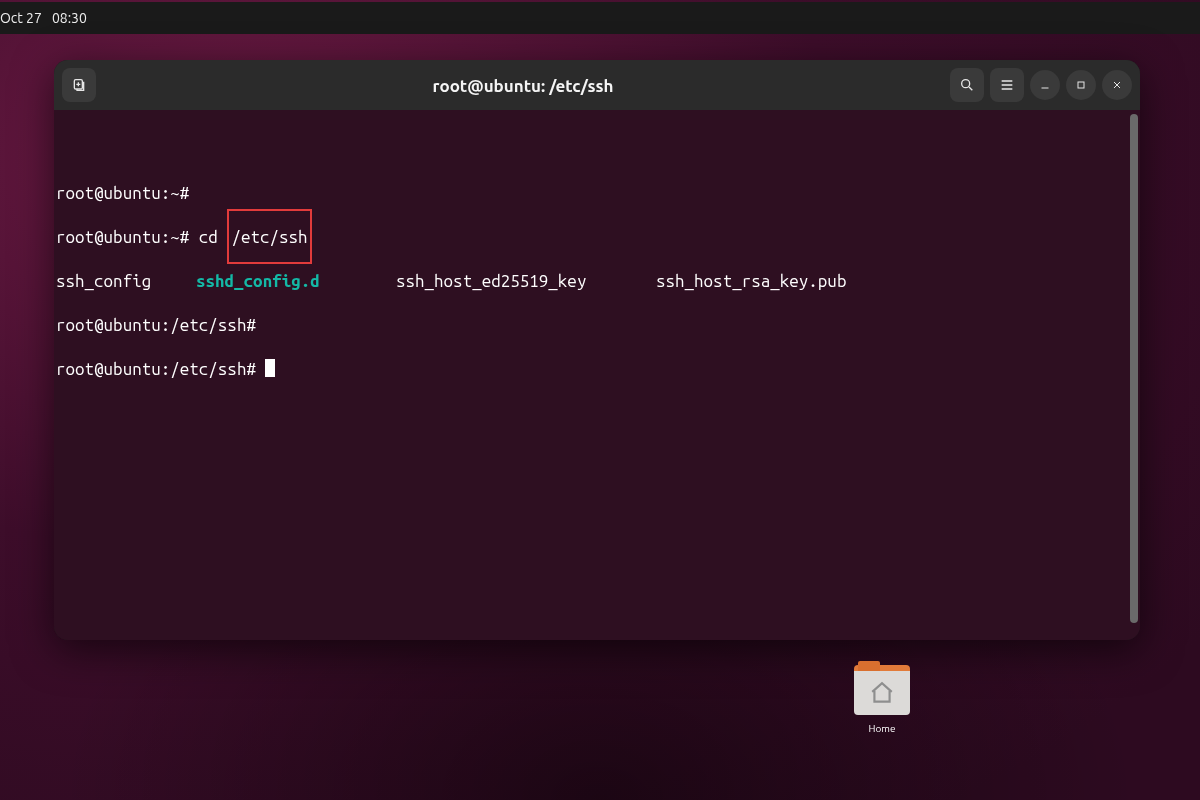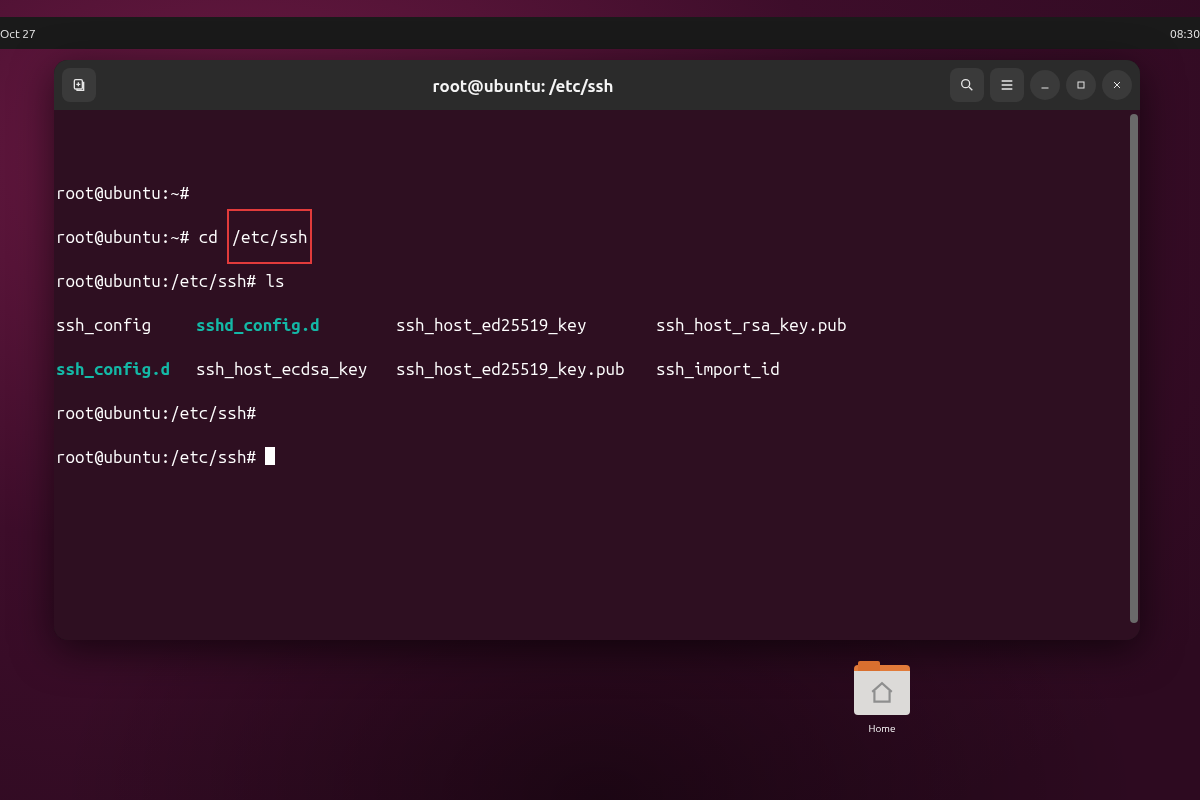--- a/index.html
+++ b/index.html
@@ -7,23 +7,23 @@
   body {
     background:
       radial-gradient(ellipse 900px 600px at 50% 100%, rgba(0,0,0,0.45), rgba(0,0,0,0) 60%),
       radial-gradient(ellipse 1200px 800px at 20% 20%, #6d1a44 0%, #3d0d2a 50%, #2d0a20 100%);
     background-color:#3a0e29;
     position:relative;
   }
 
   
   .topbar {
-    position:absolute; top:17px; left:0; width:100%; height:32px;
-    background:#1a1a1a; color:#eeeeee; display:flex; align-items:center; justify-content:space-between;
-    font-size:12px;
+    position:absolute; top:2px; left:0; width:100%; height:32px;
+    background:#1a1a1a; color:#eeeeee; display:flex; align-items:center; justify-content:flex-start;
+    font-size:14px;
   }
   .topbar .date { margin-right:10px; }
 
   
   .window {
     position:absolute; left:54px; top:60px; width:1086px; height:580px;
     background:#1e1e1e; border-radius:14px; overflow:hidden;
     box-shadow: 0 10px 40px rgba(0,0,0,0.6);
     display:flex; flex-direction:column;
   }
@@ -117,23 +117,21 @@
             <path d="M6 6l12 12M18 6L6 18"></path>
           </svg>
       </div>
     </div>
   </div>
 
   <div class="termbody">
     <div class="scroll">
 <span class="line"><span>root@ubuntu:~#</span> </span>
 <span class="line"><span>root@ubuntu:~#</span> <span>cd</span> <span class="hl">/etc/ssh</span></span>
-<span class="line"><span>root@ubuntu:/etc/ssh#</span> <span>ls</span></span>
 <span class="line"><span style="display:inline-block;width:140px">ssh_config</span><span class="dir" style="display:inline-block;width:200px">sshd_config.d</span><span style="display:inline-block;width:260px">ssh_host_ed25519_key</span><span>ssh_host_rsa_key.pub</span></span>
-<span class="line"><span class="dir" style="display:inline-block;width:140px">ssh_config.d</span><span style="display:inline-block;width:200px">ssh_host_ecdsa_key</span><span style="display:inline-block;width:260px">ssh_host_ed25519_key.pub</span><span>ssh_import_id</span></span>
 <span class="line"><span>root@ubuntu:/etc/ssh#</span> </span>
 <span class="line"><span>root@ubuntu:/etc/ssh#</span> <span class="cursor"></span></span>
     </div>
     <div class="scrollbar"></div>
   </div>
 </div>
 
 <div class="desktop-icon">
   <div class="folder">
     <div class="tab"></div>

